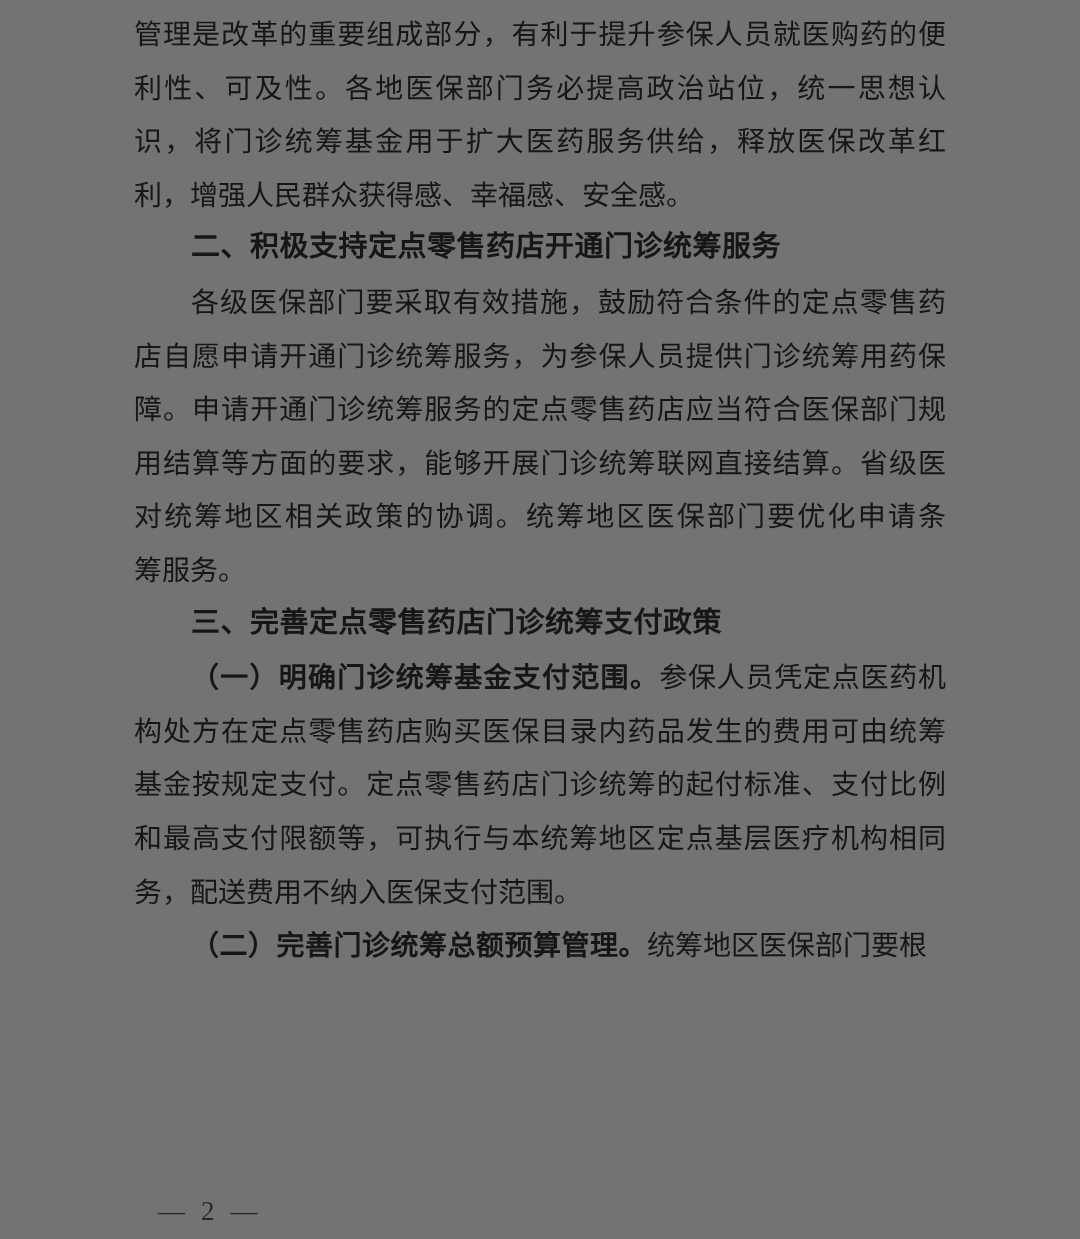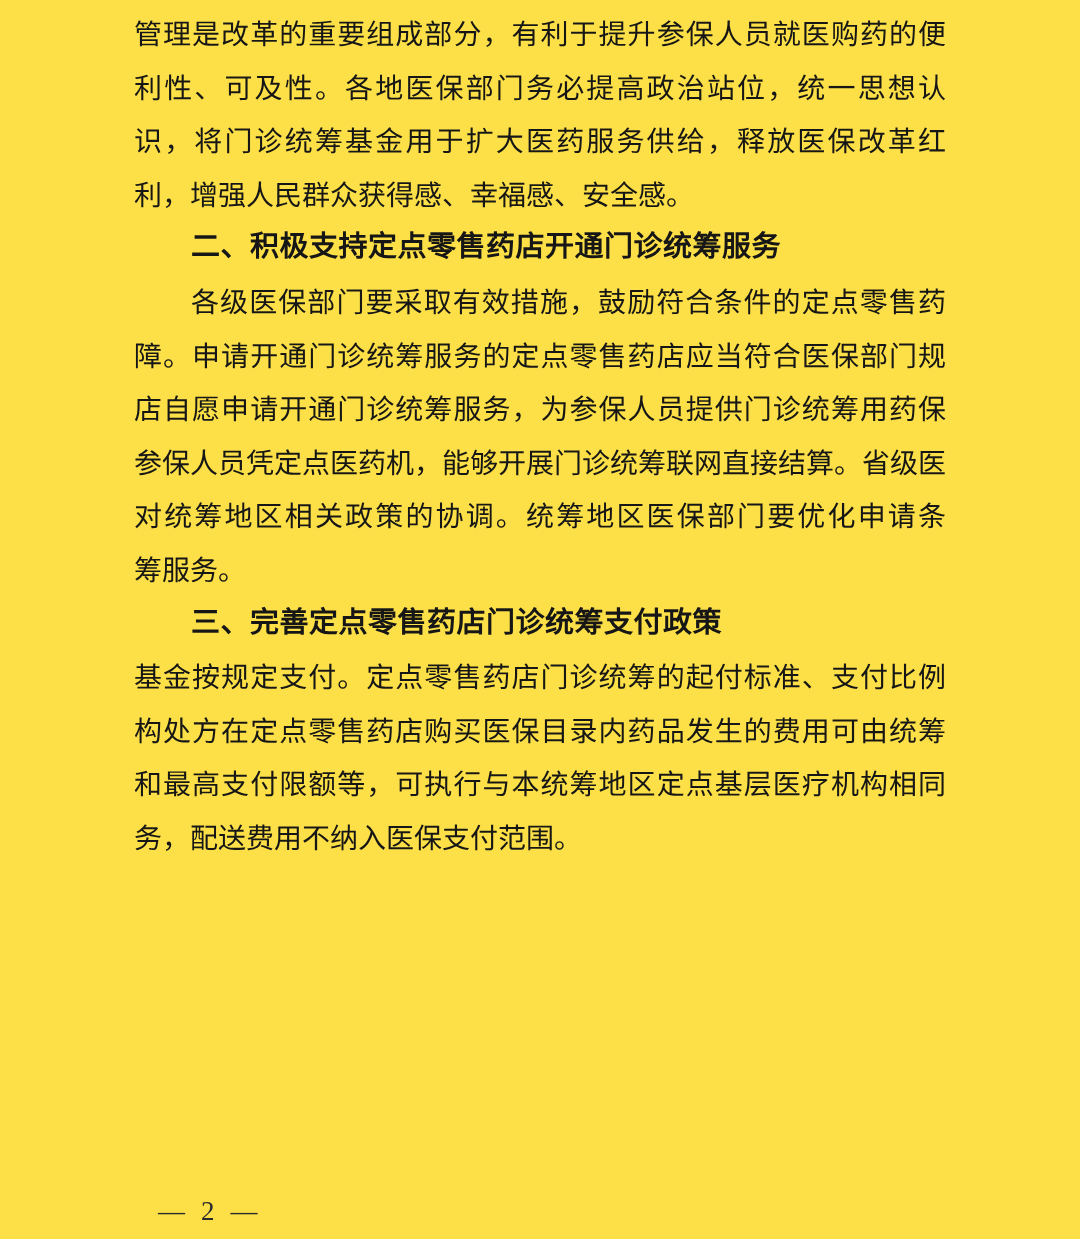--- a/index.html
+++ b/index.html
@@ -9,21 +9,21 @@
   body {
     width: 1080px;
     height: 1239px;
     background: #ffffff;
     overflow: hidden;
   }
   .page {
     position: relative;
     width: 1080px;
     height: 1239px;
-    background: #fde047;
+    background: #737373;
     color: #161616;
     font-family: "Liberation Serif", "DejaVu Serif", serif;
   }
   .doc {
     position: absolute;
     left: 134px;
     top: 8px;
     width: 812px;
   }
   .line {
@@ -79,34 +79,38 @@
         <div class="line"><span>管理是改革的重要组成部分，有利于提升参保人员就医购药的便</span></div>
         <div class="line"><span>利性、可及性。各地医保部门务必提高政治站位，统一思想认</span></div>
         <div class="line"><span>识，将门诊统筹基金用于扩大医药服务供给，释放医保改革红</span></div>
         <div class="line last"><span>利，增强人民群众获得感、幸福感、安全感。</span></div>
       </div>
       <div class="block heading">
         <div class="line last first-indent"><span class="seg-bold">二、积极支持定点零售药店开通门诊统筹服务</span></div>
       </div>
       <div class="block paragraph">
         <div class="line first-indent"><span>各级医保部门要采取有效措施，鼓励符合条件的定点零售药</span></div>
+        <div class="line"><span>店自愿申请开通门诊统筹服务，为参保人员提供门诊统筹用药保</span></div>
         <div class="line"><span>障。申请开通门诊统筹服务的定点零售药店应当符合医保部门规</span></div>
-        <div class="line"><span>店自愿申请开通门诊统筹服务，为参保人员提供门诊统筹用药保</span></div>
-        <div class="line"><span>参保人员凭定点医药机，能够开展门诊统筹联网直接结算。省级医</span></div>
+        <div class="line"><span>用结算等方面的要求，能够开展门诊统筹联网直接结算。省级医</span></div>
         <div class="line"><span>对统筹地区相关政策的协调。统筹地区医保部门要优化申请条</span></div>
         <div class="line last"><span>筹服务。</span></div>
       </div>
       <div class="block heading">
         <div class="line last first-indent"><span class="seg-bold">三、完善定点零售药店门诊统筹支付政策</span></div>
       </div>
       <div class="block paragraph">
+        <div class="line first-indent"><span class="seg-bold">（一）明确门诊统筹基金支付范围。</span><span>参保人员凭定点医药机</span></div>
+        <div class="line"><span>构处方在定点零售药店购买医保目录内药品发生的费用可由统筹</span></div>
         <div class="line"><span>基金按规定支付。定点零售药店门诊统筹的起付标准、支付比例</span></div>
-        <div class="line"><span>构处方在定点零售药店购买医保目录内药品发生的费用可由统筹</span></div>
         <div class="line"><span>和最高支付限额等，可执行与本统筹地区定点基层医疗机构相同</span></div>
         <div class="line last"><span>务，配送费用不纳入医保支付范围。</span></div>
+      </div>
+      <div class="block paragraph">
+        <div class="line last first-indent"><span class="seg-bold">（二）完善门诊统筹总额预算管理。</span><span>统筹地区医保部门要根</span></div>
       </div>
     </main>
   <div class="footer">
     <span class="dash">—</span>
     <span class="num">2</span>
     <span class="dash">—</span>
   </div>
 </div>
 
 </body></html>

